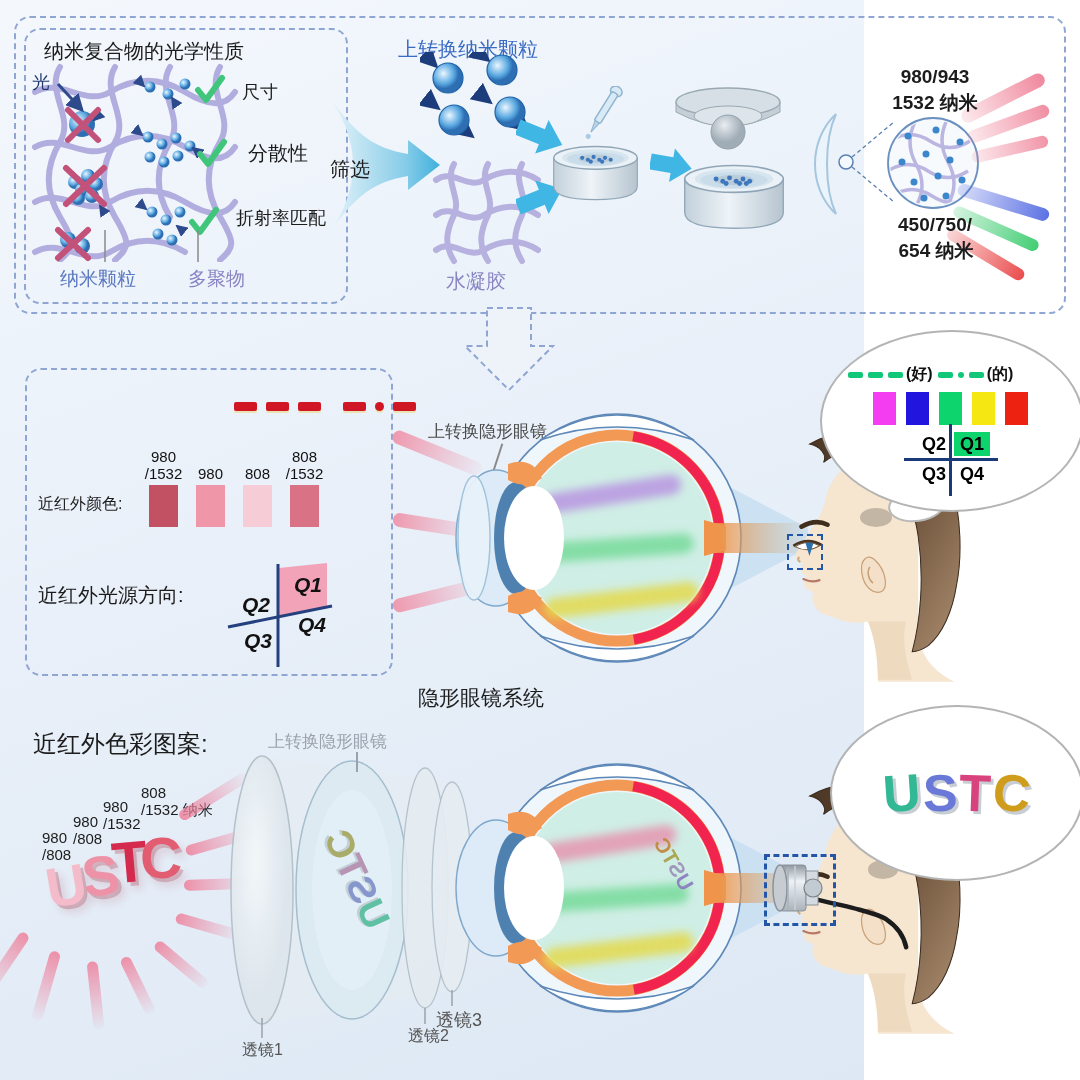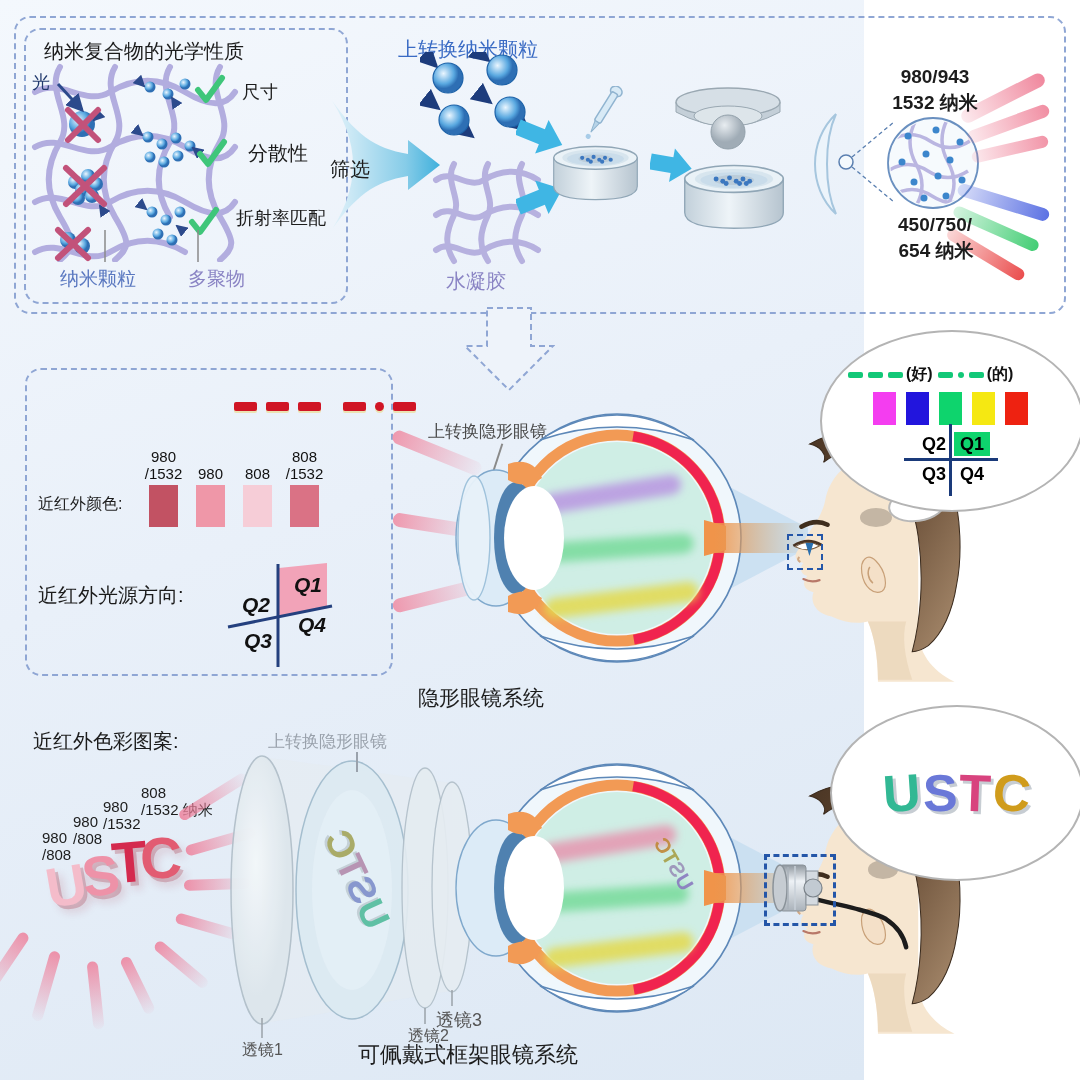--- a/index.html
+++ b/index.html
@@ -456,21 +456,21 @@
     <div class="abs" style="left:82px;top:98px;width:94px;height:62px">
       <div class="q-line" style="left:45px;top:-6px;width:2.5px;height:72px"></div>
       <div class="q-line" style="left:0;top:28px;width:94px;height:2.5px"></div>
       <div class="abs" style="left:2px;top:4px;width:40px;text-align:right;font-size:18px;font-weight:600">Q2</div>
       <div class="abs" style="left: 50px; top: 2px; width: 36px; height: 24px; text-align: center; font-size: 18px; font-weight: 600; line-height: 24px; background: rgb(14, 212, 109);">Q1</div>
       <div class="abs" style="left:2px;top:34px;width:40px;text-align:right;font-size:18px;font-weight:600">Q3</div>
       <div class="abs" style="left:50px;top:34px;width:36px;text-align:center;font-size:18px;font-weight:600">Q4</div>
     </div>
   </div>
 
-  <div class="lbl" style="left:33px;top:728px;font-size:20px">近红外色彩图案:</div>
+  <div class="lbl" style="left:33px;top:728px;font-size:24px">近红外色彩图案:</div>
 
   <span class="src-letter" style="left: 46px; top: 853px; font-size: 56px; transform: rotate(-10deg); color: rgb(244, 188, 202);">U</span>
   <span class="src-letter" style="left: 82px; top: 843px; font-size: 56px; transform: rotate(-7deg); color: rgb(238, 146, 168);">S</span>
   <span class="src-letter" style="left: 112px; top: 828px; font-size: 58px; transform: rotate(-5deg); color: rgb(212, 42, 78);">T</span>
   <span class="src-letter" style="left: 140px; top: 824px; font-size: 58px; transform: rotate(-2deg); color: rgb(226, 92, 114);">C</span>
   <div class="lbl" style="left:42px;top:829px;font-size:15px;line-height:17px">
     <div>980</div>
       <div>/808</div>
     </div>
   <div class="lbl" style="left:73px;top:813px;font-size:15px;line-height:17px">
@@ -512,21 +512,20 @@
     <line x1="37" y1="293" x2="37" y2="313" stroke="#9aa2a8" stroke-width="1.5"></line>
     <line x1="200" y1="283" x2="200" y2="299" stroke="#9aa2a8" stroke-width="1.5"></line>
     <line x1="227" y1="265" x2="227" y2="281" stroke="#9aa2a8" stroke-width="1.5"></line>
   </svg>
   <div class="abs ustc-mirror" style="left:305px;top:858px;transform:scaleX(-1) rotate(-65deg)"><span class="lt" style="color: rgb(72, 184, 150);">U</span><span class="lt" style="color: rgb(120, 136, 200);">S</span><span class="lt" style="color: rgb(176, 133, 168);">T</span><span class="lt" style="color: rgb(160, 160, 80);">C</span></div>
   <div class="lbl" style="left:268px;top:730px;font-size:17px;color:#9aa2ac">上转换隐形眼镜</div>
   <div class="abs" style="left:356px;top:752px;width:1.5px;height:20px;background:#9aa2ac"></div>
   <div class="lbl" style="left:242px;top:1040px;font-size:16px;color:#555">透镜1</div>
   <div class="lbl" style="left:408px;top:1026px;font-size:16px;color:#555">透镜2</div>
   <div class="lbl" style="left:436px;top:1008px;font-size:18px;color:#555">透镜3</div>
-  <div class="lbl" style="left:358px;top:1040px;font-size:22px">可佩戴式框架眼镜系统</div>
 
   <svg class="abs" style="left:452px;top:738px" width="360" height="300" viewBox="0 0 360 300">
     <defs>
       <filter id="bl2" x="-30%" y="-30%" width="160%" height="160%">
           <feGaussianBlur stdDeviation="4"></feGaussianBlur>
         </filter>
       <linearGradient id="nf2" x1="0" y1="0" x2="1" y2="0">
           <stop offset="0%" stop-color="#f0944a"></stop>
           <stop offset="100%" stop-color="rgba(200,170,120,0)"></stop>
         </linearGradient>

